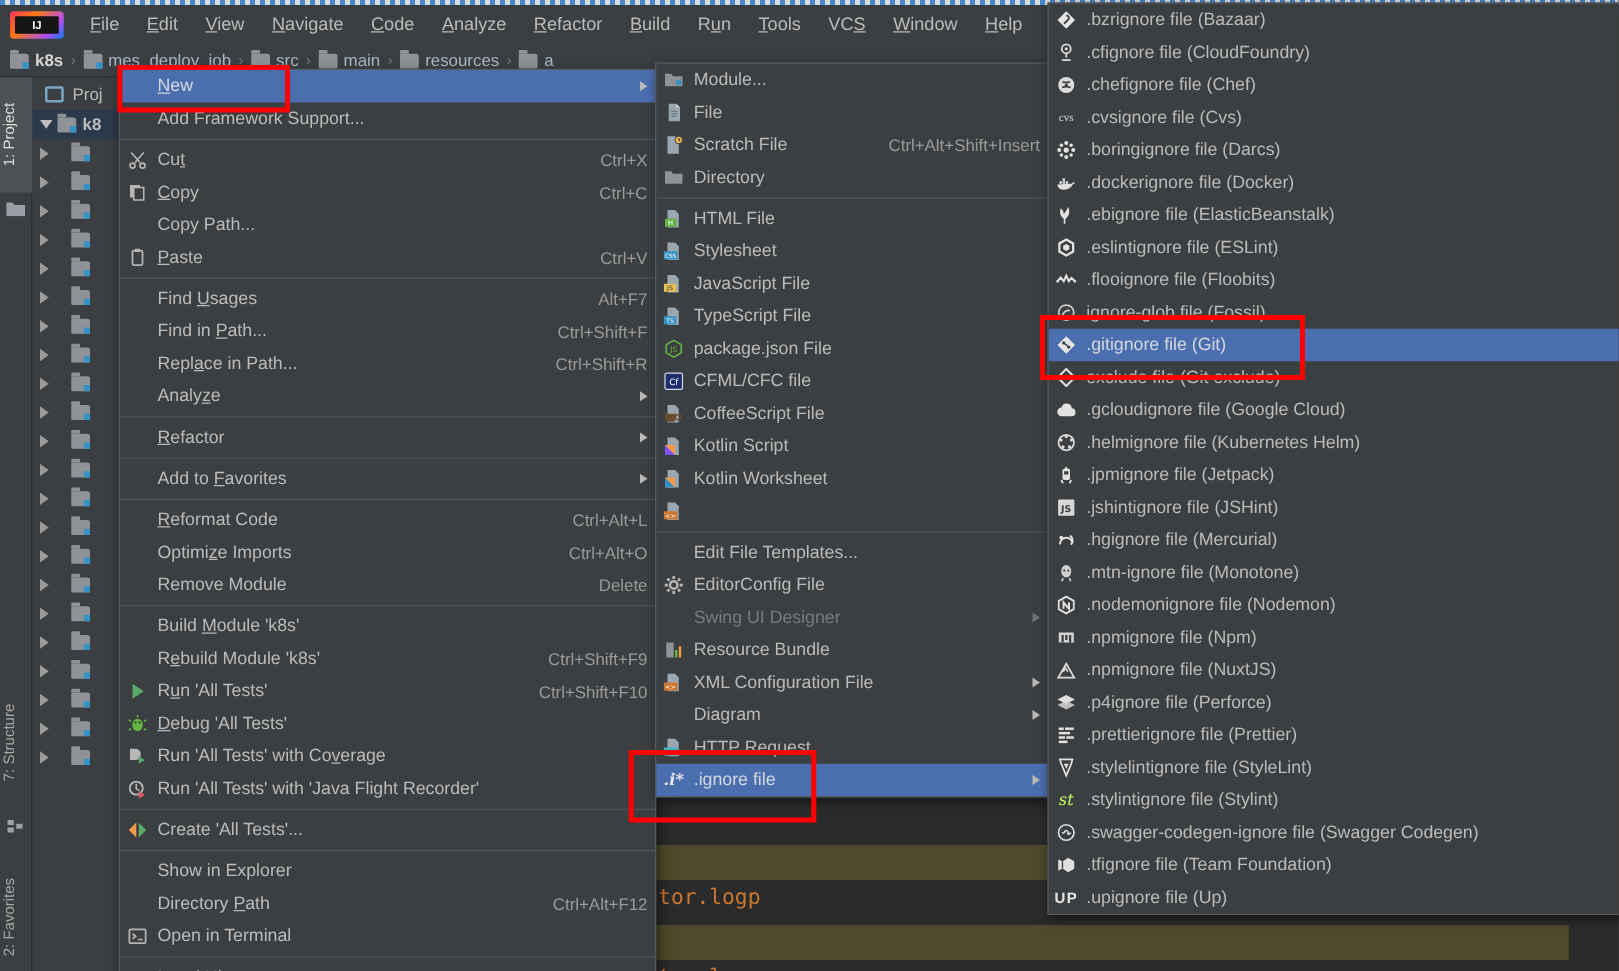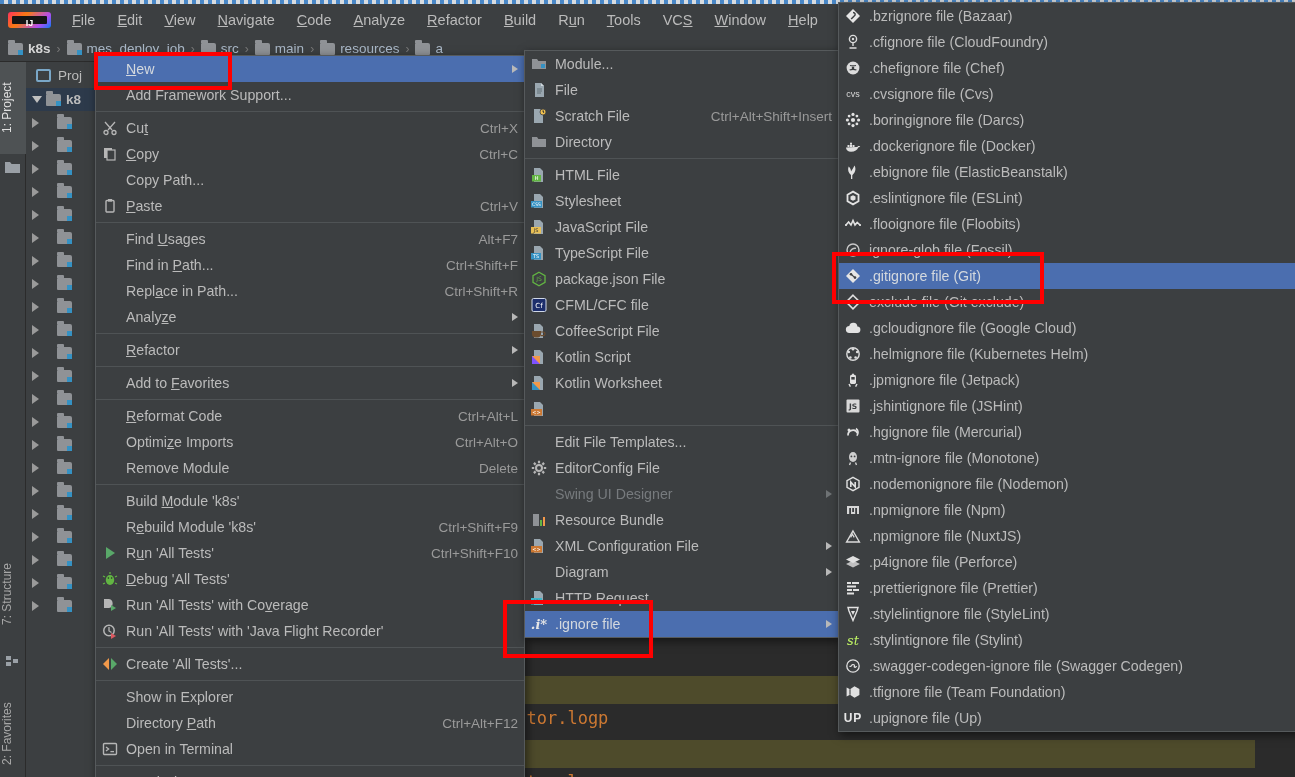--- a/index.html
+++ b/index.html
@@ -14,21 +14,21 @@
   
   .titlestrip {
     position: absolute; left: 0; top: 0; width: 1295px; height: 4px;
     background: repeating-linear-gradient(90deg,#4a88c7 0 4px,#d8dce0 4px 8px);
   }
   .menubar {
     position: absolute; left: 0; top: 4px; width: 1295px; height: 32px;
     background: #3c3f41; display: flex; align-items: center;
   }
   .ij-logo {
-    width: 22px; height: 16px; margin-left: 8px; margin-right: 10px;
+    width: 22px; height: 22px; margin-left: 8px; margin-right: 10px;
     border-radius: 3px; position: relative;
     background: linear-gradient(135deg,#fe315d 0%,#f97a12 35%,#b24df0 75%,#087cfa 100%);
     flex: 0 0 auto;
     padding-left: 43px;
   }
   .ij-logo::after {
     content: ""; position: absolute; left: 4px; top: 4px; right: 4px; bottom: 4px;
     background: #151515; border-radius: 1px;
   }
   .ij-logo .ij-txt {
@@ -174,21 +174,21 @@
         <div class="mi">R<u>u</u>n</div>
         <div class="mi"><u>T</u>ools</div>
         <div class="mi">VC<u>S</u></div>
         <div class="mi"><u>W</u>indow</div>
         <div class="mi"><u>H</u>elp</div>
       </div>
     <div class="winpath">k8s [D:</div>
   </div>
 
   <div class="breadcrumb">
-    <div id="crumbs" style="display:flex;align-items:center;">
+    <div id="crumbs" style="display:flex;">
         <div class="crumb bold">
           <span class="folder-ic mod"></span>
           <span>k8s</span>
         </div>
         <span class="sep">›</span>
         <div class="crumb">
           <span class="folder-ic mod"></span>
           <span>mes_deploy_job</span>
         </div>
         <span class="sep">›</span>
@@ -793,21 +793,21 @@
           <svg width="16" height="16" viewBox="0 0 16 16">
             <circle cx="8" cy="8" r="6.4" fill="#dcdcdc"></circle>
             <path d="M5 5.5c2 .6 4 .6 6 0M4.6 10c2.4-1 4.4-1 6.8 0" stroke="#3c3f41" stroke-width="1.3" fill="none"></path>
             <circle cx="8" cy="8" r="1.3" fill="#3c3f41"></circle>
           </svg>
         </span>
         <span class="lbl">.chefignore file (Chef)</span>
       </div>
       <div class="row">
         <span class="ic">
-          <span style="font-size:9px;color:#d8d8d8;font-family:Liberation Sans, sans-serif;">cvs</span>
+          <span style="font-size:9px;color:#d8d8d8;font-family:Liberation Serif, serif;">cvs</span>
         </span>
         <span class="lbl">.cvsignore file (Cvs)</span>
       </div>
       <div class="row">
         <span class="ic">
           <svg width="16" height="16" viewBox="0 0 16 16">
             <g fill="#e2e2e2">
               <circle cx="8" cy="8" r="2.1"></circle>
               <circle cx="8" cy="2.4" r="1.6"></circle>
               <circle cx="8" cy="13.6" r="1.6"></circle>

